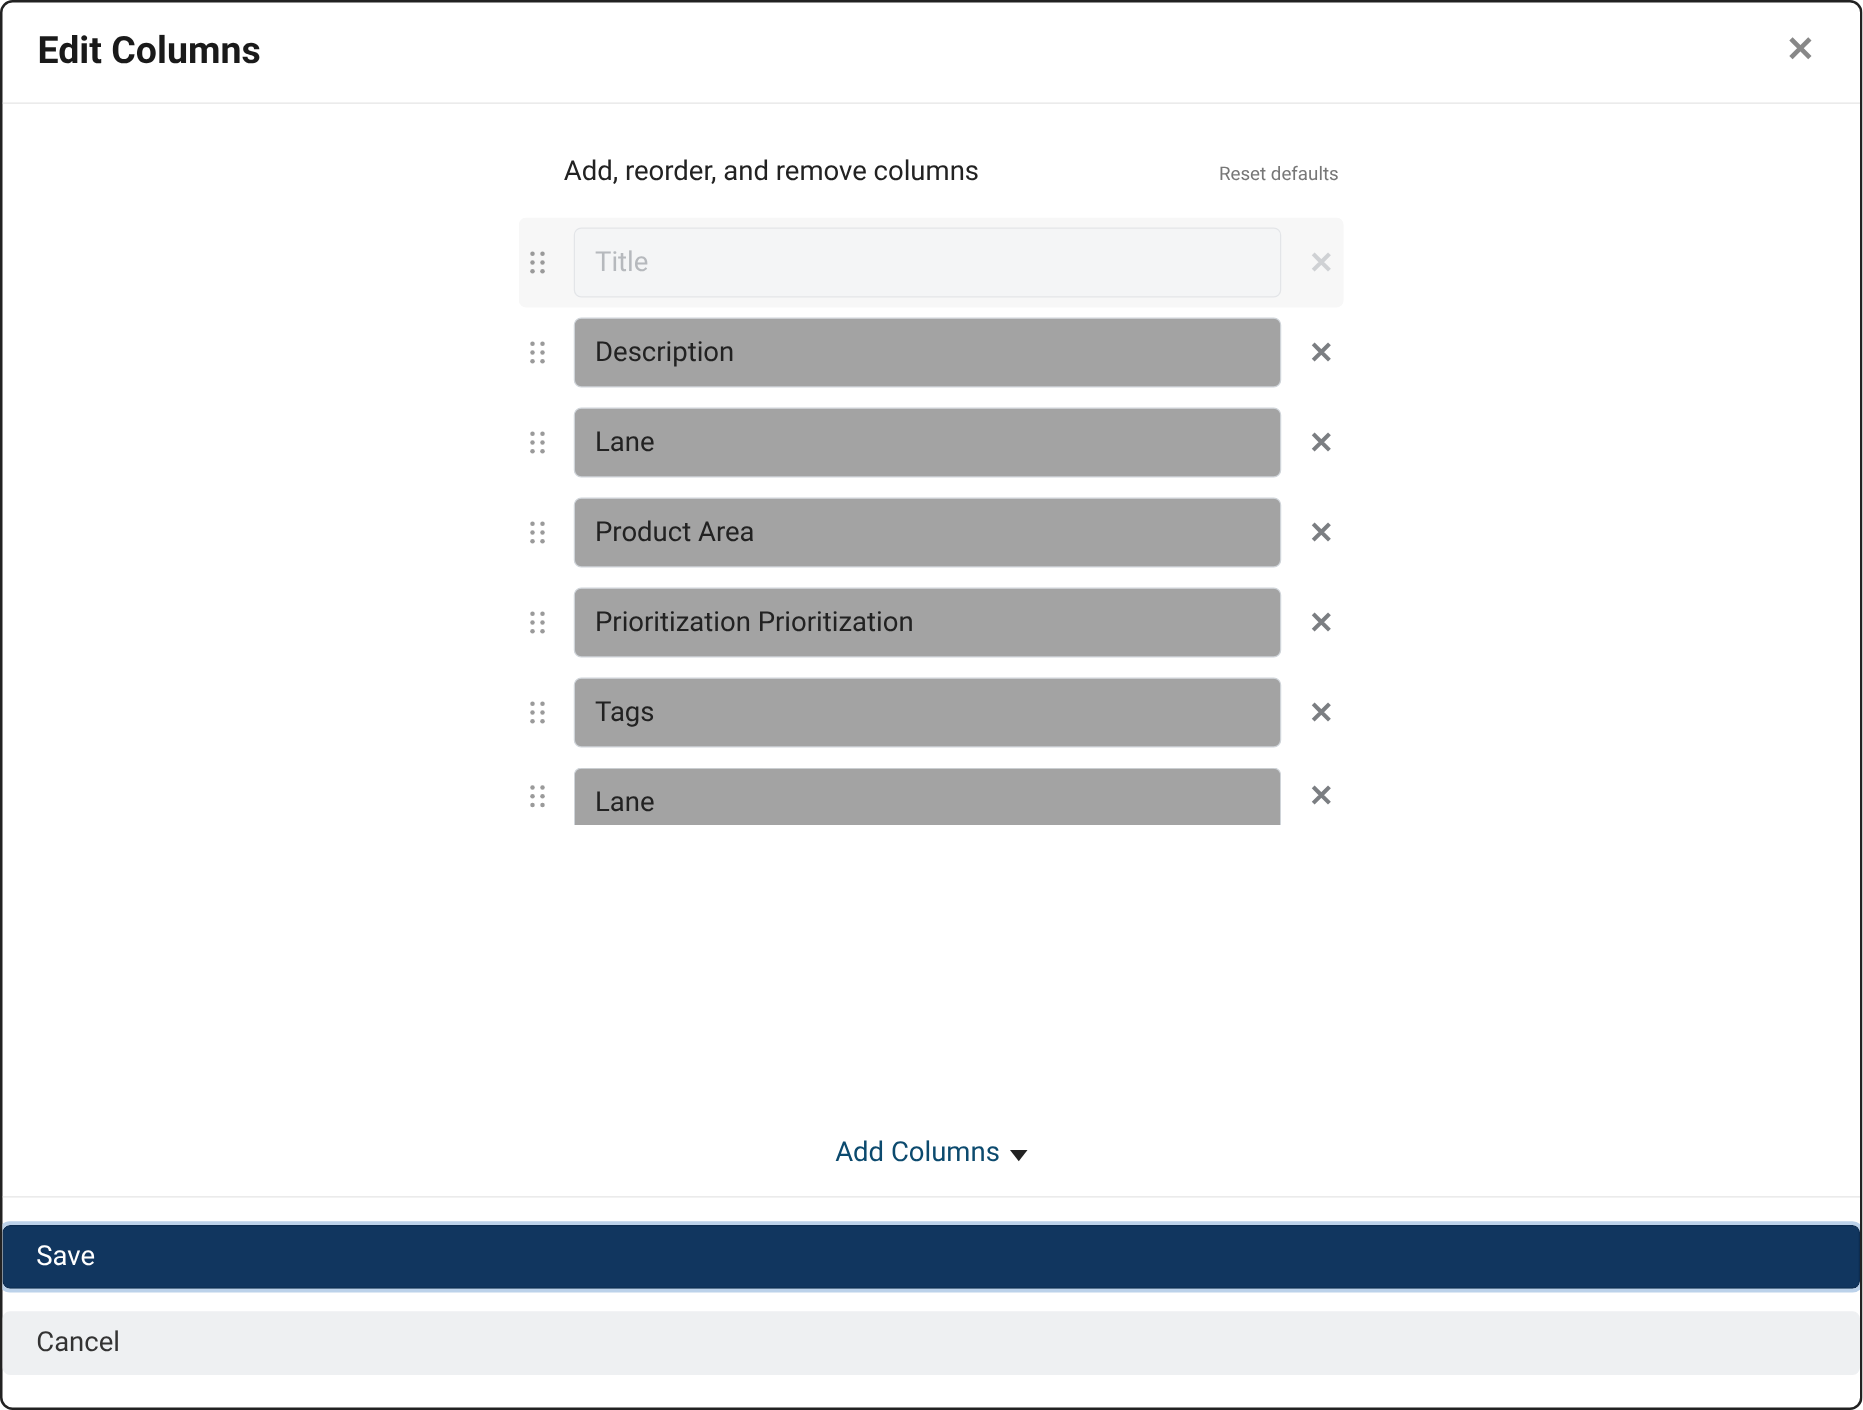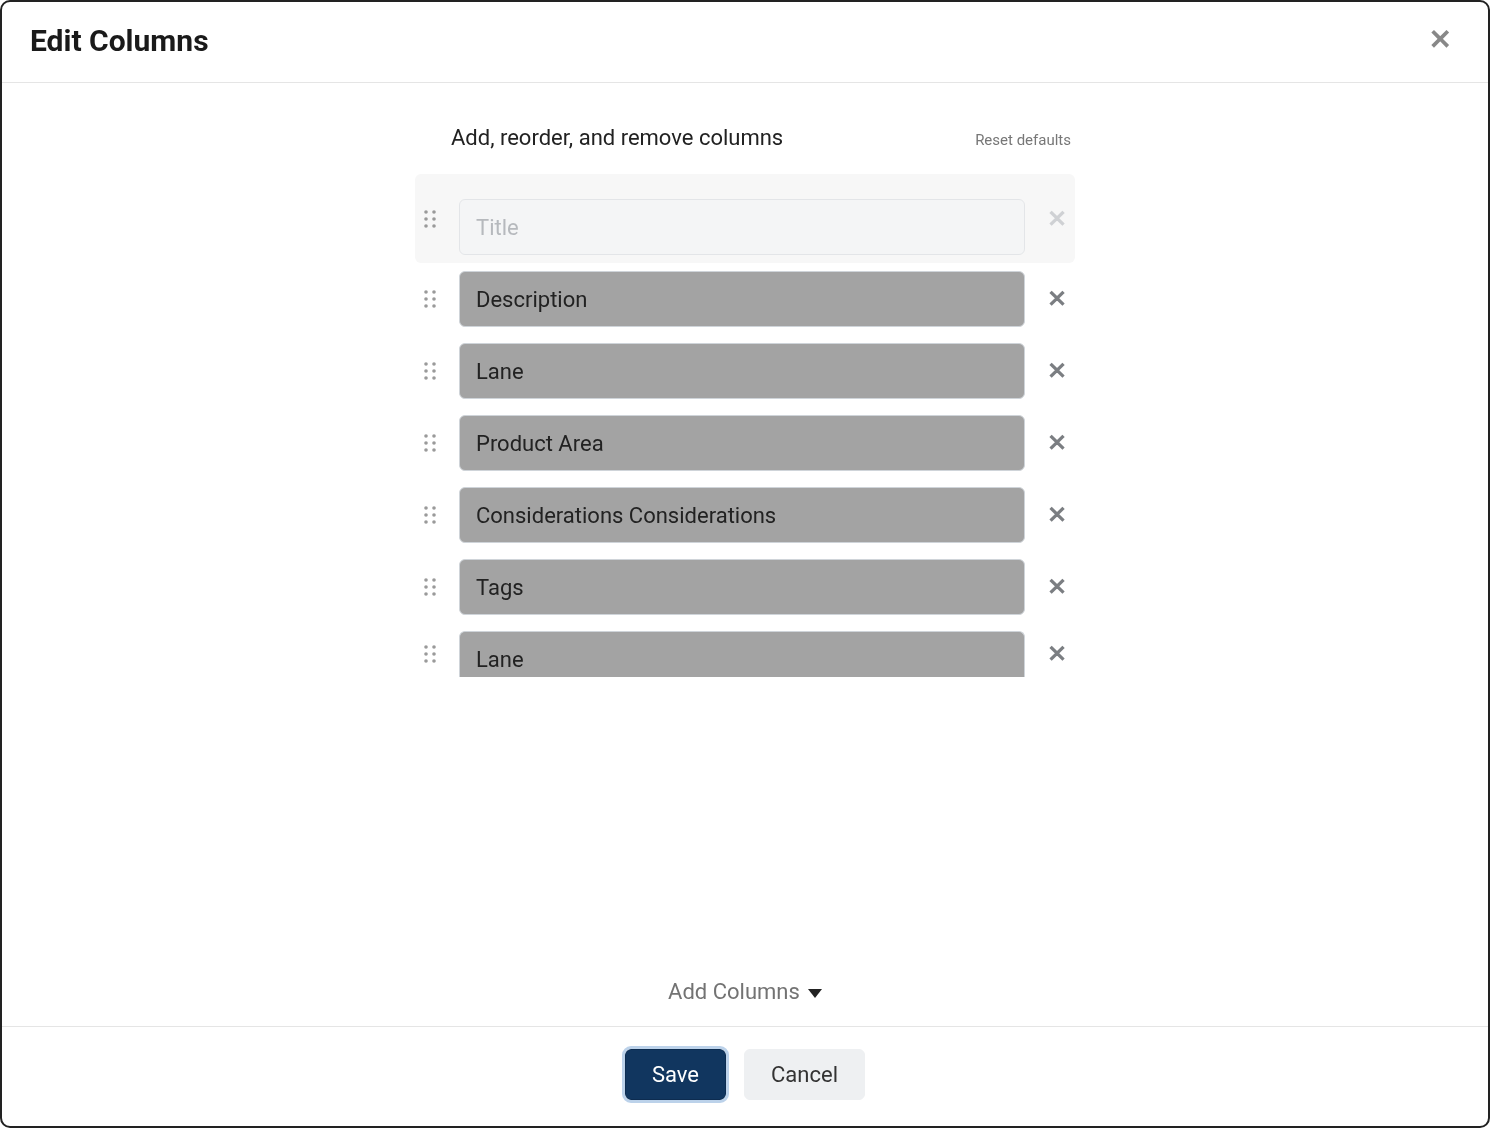--- a/index.html
+++ b/index.html
@@ -106,21 +106,20 @@
     font-size: 22px;
     color: #222;
     min-height: 56px;
     display: flex;
     align-items: center;
   }
   .col-row.locked .col-box {
     background: #f4f5f6;
     border-color: #e3e5e8;
     color: #b6b9bd;
-    margin-top: 17px;
   }
   .col-row.cutoff .col-box {
     border-bottom: none;
     border-bottom-left-radius: 0;
     border-bottom-right-radius: 0;
     height: 46px;
     min-height: 0;
     padding-top: 10px;
     padding-bottom: 0;
     overflow: hidden;
@@ -141,38 +140,39 @@
   }
   .add-columns-row {
     text-align: center;
     padding: 18px 0 22px;
   }
   .add-columns {
     display: inline-flex;
     align-items: center;
     gap: 8px;
     font-size: 22px;
-    color: #737373;
+    color: #0c4a6e;
     cursor: pointer;
   }
   .caret-down {
     width: 0; height: 0;
     border-left: 7px solid transparent;
     border-right: 7px solid transparent;
     border-top: 9px solid #222;
     display: inline-block;
     position: relative;
     top: 2px;
   }
   .modal-footer {
     border-top: 1px solid #e5e5e5;
     display: flex;
     justify-content: center;
     gap: 18px;
     padding: 22px 0 26px;
+    flex-direction: column;
   }
   .btn {
     font-size: 22px;
     padding: 12px 26px;
     border-radius: 6px;
     cursor: pointer;
     border: 1px solid transparent;
   }
   .btn-primary {
     background: #11365f;
@@ -267,21 +267,21 @@
             <div class="drag-handle">
               <svg width="14" height="22" viewBox="0 0 14 22">
                 <circle cx="3" cy="4" r="1.8" fill="currentColor"></circle>
                 <circle cx="11" cy="4" r="1.8" fill="currentColor"></circle>
                 <circle cx="3" cy="11" r="1.8" fill="currentColor"></circle>
                 <circle cx="11" cy="11" r="1.8" fill="currentColor"></circle>
                 <circle cx="3" cy="18" r="1.8" fill="currentColor"></circle>
                 <circle cx="11" cy="18" r="1.8" fill="currentColor"></circle>
               </svg>
             </div>
-            <div class="col-box">Considerations Considerations</div>
+            <div class="col-box">Prioritization Prioritization</div>
             <div class="remove-btn">✕</div>
           </div>
           <div class="col-row">
             <div class="drag-handle">
               <svg width="14" height="22" viewBox="0 0 14 22">
                 <circle cx="3" cy="4" r="1.8" fill="currentColor"></circle>
                 <circle cx="11" cy="4" r="1.8" fill="currentColor"></circle>
                 <circle cx="3" cy="11" r="1.8" fill="currentColor"></circle>
                 <circle cx="11" cy="11" r="1.8" fill="currentColor"></circle>
                 <circle cx="3" cy="18" r="1.8" fill="currentColor"></circle>

